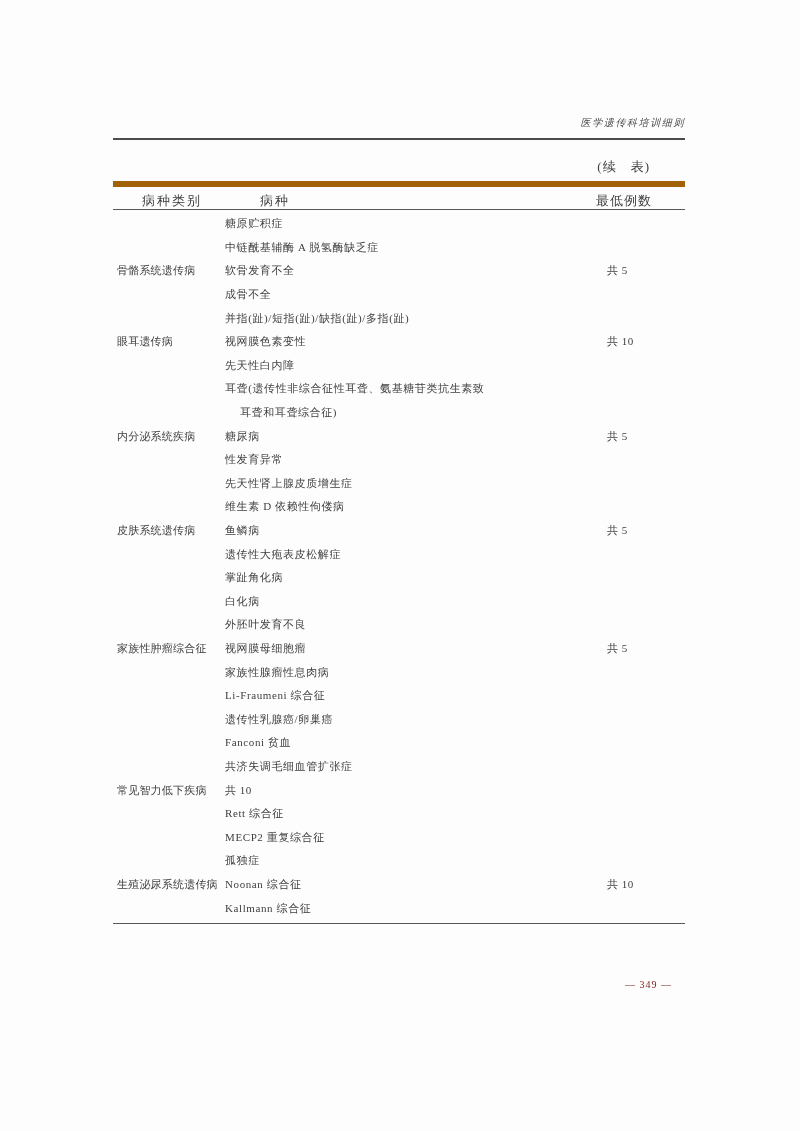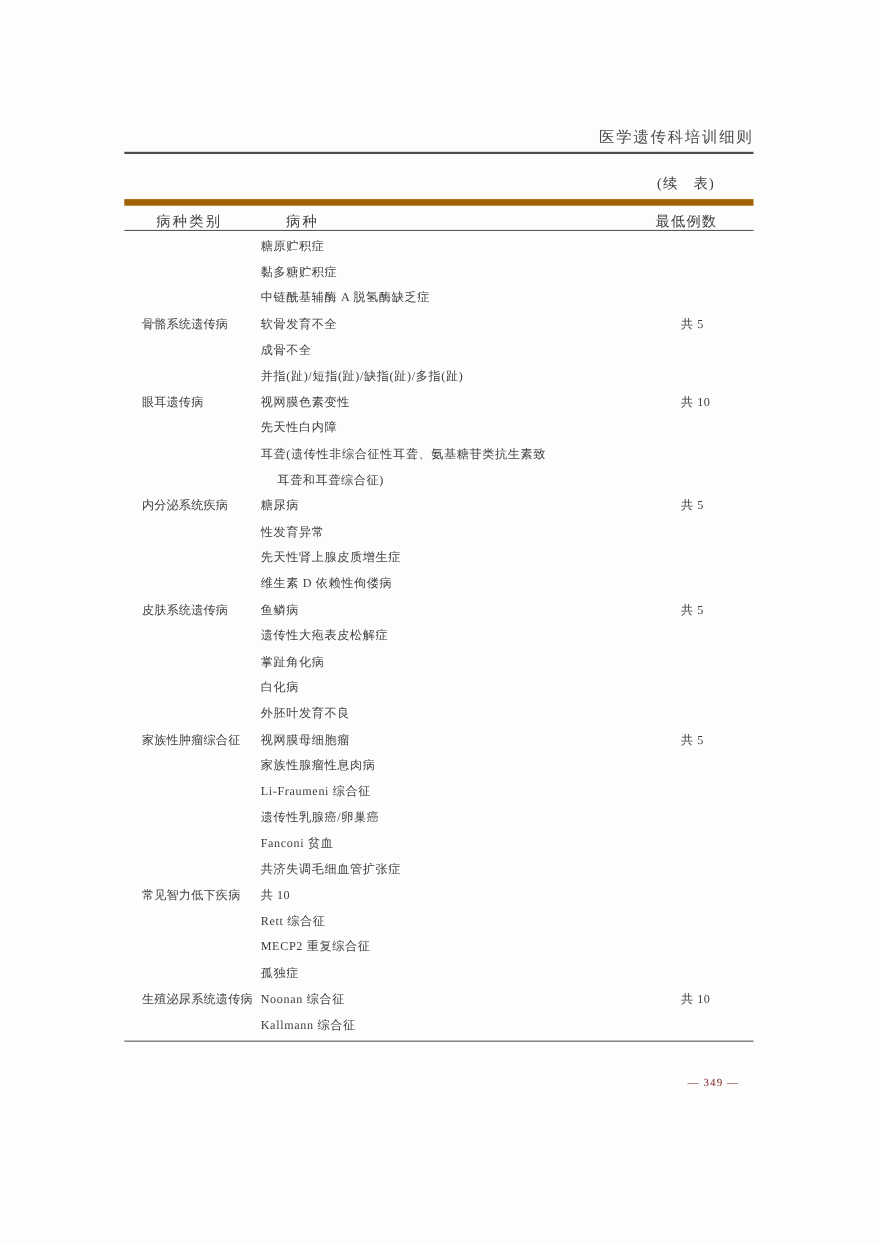--- a/index.html
+++ b/index.html
@@ -13,23 +13,24 @@
     height: 1131px;
     background: #fdfdfd;
     font-family: "Liberation Serif", "DejaVu Serif", serif;
     color: #3e3e3e;
     overflow: hidden;
   }
   .running-head {
     position: absolute;
     top: 116px;
     right: 115px;
-    font-size: 14px;
+    font-size: 10px;
     letter-spacing: 1.6px;
     color: #4a4a4a;
+    font-style: italic;
   }
   .head-rule {
     position: absolute;
     top: 138px;
     left: 113px;
     width: 572px;
     height: 2px;
     background: #4c4c4c;
   }
   .continued {
@@ -91,21 +92,20 @@
   .cell {
     display: block;
     white-space: nowrap;
     overflow: visible;
   }
   .cell.cat {
     width: 108px;
     padding-left: 4px;
     letter-spacing: 0.2px;
     flex: none;
-    margin-left: 12px;
   }
   .cell.dis {
     width: 382px;
     letter-spacing: 0.6px;
     flex: none;
   }
   .cell.dis.indent {
     padding-left: 15px;
     width: 367px;
   }
@@ -141,25 +141,20 @@
   </div>
 
   <div class="tbody" id="table-body">
       <div class="row">
         <span class="cell cat"></span>
         <span class="cell dis">糖原贮积症</span>
         <span class="cell cnt"></span>
       </div>
       <div class="row">
         <span class="cell cat"></span>
-        <span class="cell dis">黏多糖贮积症</span>
-        <span class="cell cnt"></span>
-      </div>
-      <div class="row">
-        <span class="cell cat"></span>
         <span class="cell dis">中链酰基辅酶 A 脱氢酶缺乏症</span>
         <span class="cell cnt"></span>
       </div>
       <div class="row">
         <span class="cell cat">骨骼系统遗传病</span>
         <span class="cell dis">软骨发育不全</span>
         <span class="cell cnt">共 5</span>
       </div>
       <div class="row">
         <span class="cell cat"></span>

